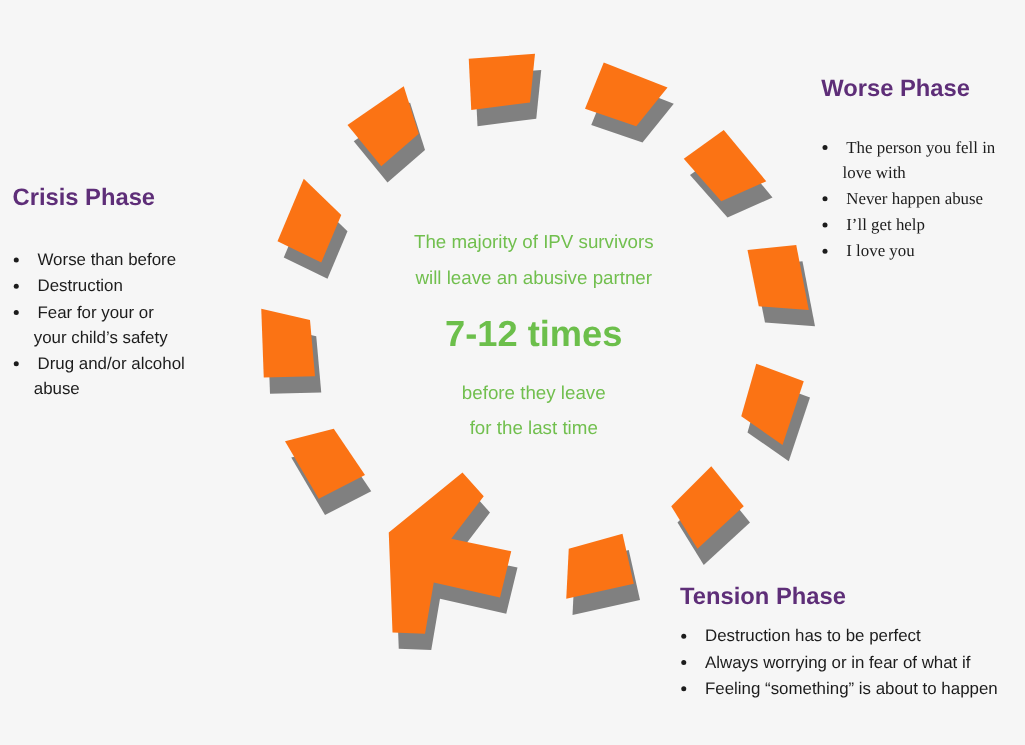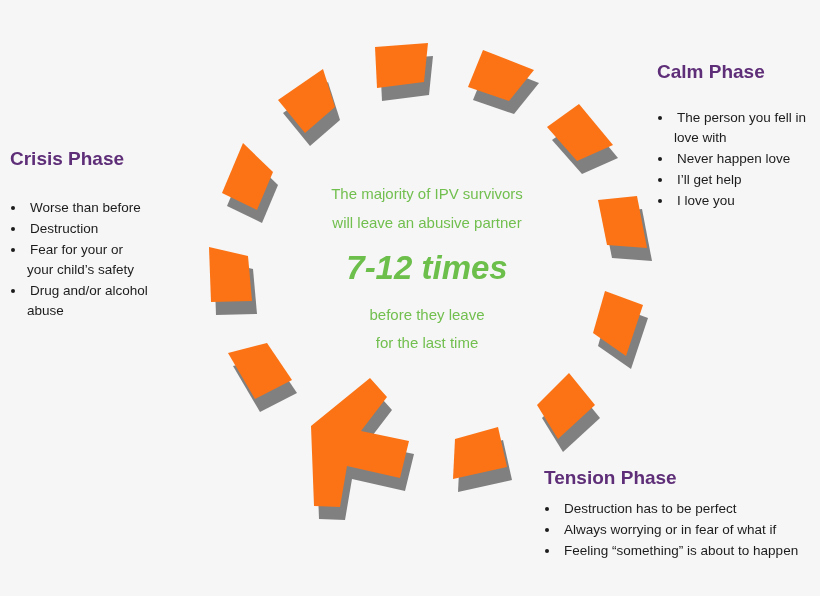--- a/index.html
+++ b/index.html
@@ -23,32 +23,32 @@
     }
     .phase-list li {
       position: relative; padding-left: 17px; text-indent: 3px;
       margin-bottom: 1px;
     }
     .phase-list li::before {
       content: ""; position: absolute; left: 1px; top: 8px;
       width: 4px; height: 4px; border-radius: 50%; background: #1c1c1c;
     }
     #crisis-list { left: 10px; top: 198px; width: 160px; }
-    #calm-list { left: 657px; top: 108px; width: 160px; }
+    #calm-list { left: 657px; top: 108px; width: 160px; font-family: Liberation Serif, serif; }
     #tension-list { left: 544px; top: 499px; width: 276px; }
     #tension-list li { white-space: nowrap; }
 
     .center-line {
       position: absolute; left: 257px; width: 340px; text-align: center;
       color: #71bf4e; font-size: 15px; line-height: 22px; white-space: nowrap;
     }
     .center-big {
       position: absolute; left: 257px; width: 340px; text-align: center;
-      color: #6cbf4b; font-size: 33px; line-height: 40px;
-      font-weight: bold; font-style: italic; white-space: nowrap;
+      color: #6cbf4b; font-size: 29px; line-height: 40px;
+      font-weight: bold; white-space: nowrap;
     }
   </style>
 </head>
 <body>
 
 <svg id="cycle-svg" viewBox="0 0 820 596">
   <g>
     <polygon class="sq-shadow" transform="translate(5 13)" points="278,100 323,69 335,107 305,133"></polygon>
     <polygon class="sq-fill" points="278,100 323,69 335,107 305,133"></polygon>
   </g>
@@ -105,24 +105,24 @@
 <div class="center-line" style="top:332px">for the last time</div>
 
 <h2 class="phase-heading" style="left:10px; top:148px">Crisis Phase</h2>
 <ul class="phase-list" id="crisis-list">
   <li>Worse than before</li>
   <li>Destruction</li>
   <li style="width:123px">Fear for your or your child’s safety</li>
   <li style="width:123px">Drug and/or alcohol abuse</li>
 </ul>
 
-<h2 class="phase-heading" style="left:657px; top:61px">Calm Phase</h2>
+<h2 class="phase-heading" style="left:657px; top:61px">Worse Phase</h2>
 <ul class="phase-list" id="calm-list">
   <li style="width:136px">The person you fell in love with</li>
-  <li>Never happen love</li>
+  <li>Never happen abuse</li>
   <li>I’ll get help</li>
   <li>I love you</li>
 </ul>
 
 <h2 class="phase-heading" style="left:544px; top:467px">Tension Phase</h2>
 <ul class="phase-list" id="tension-list">
   <li>Destruction has to be perfect</li>
   <li>Always worrying or in fear of what if</li>
   <li>Feeling “something” is about to happen</li>
 </ul>

